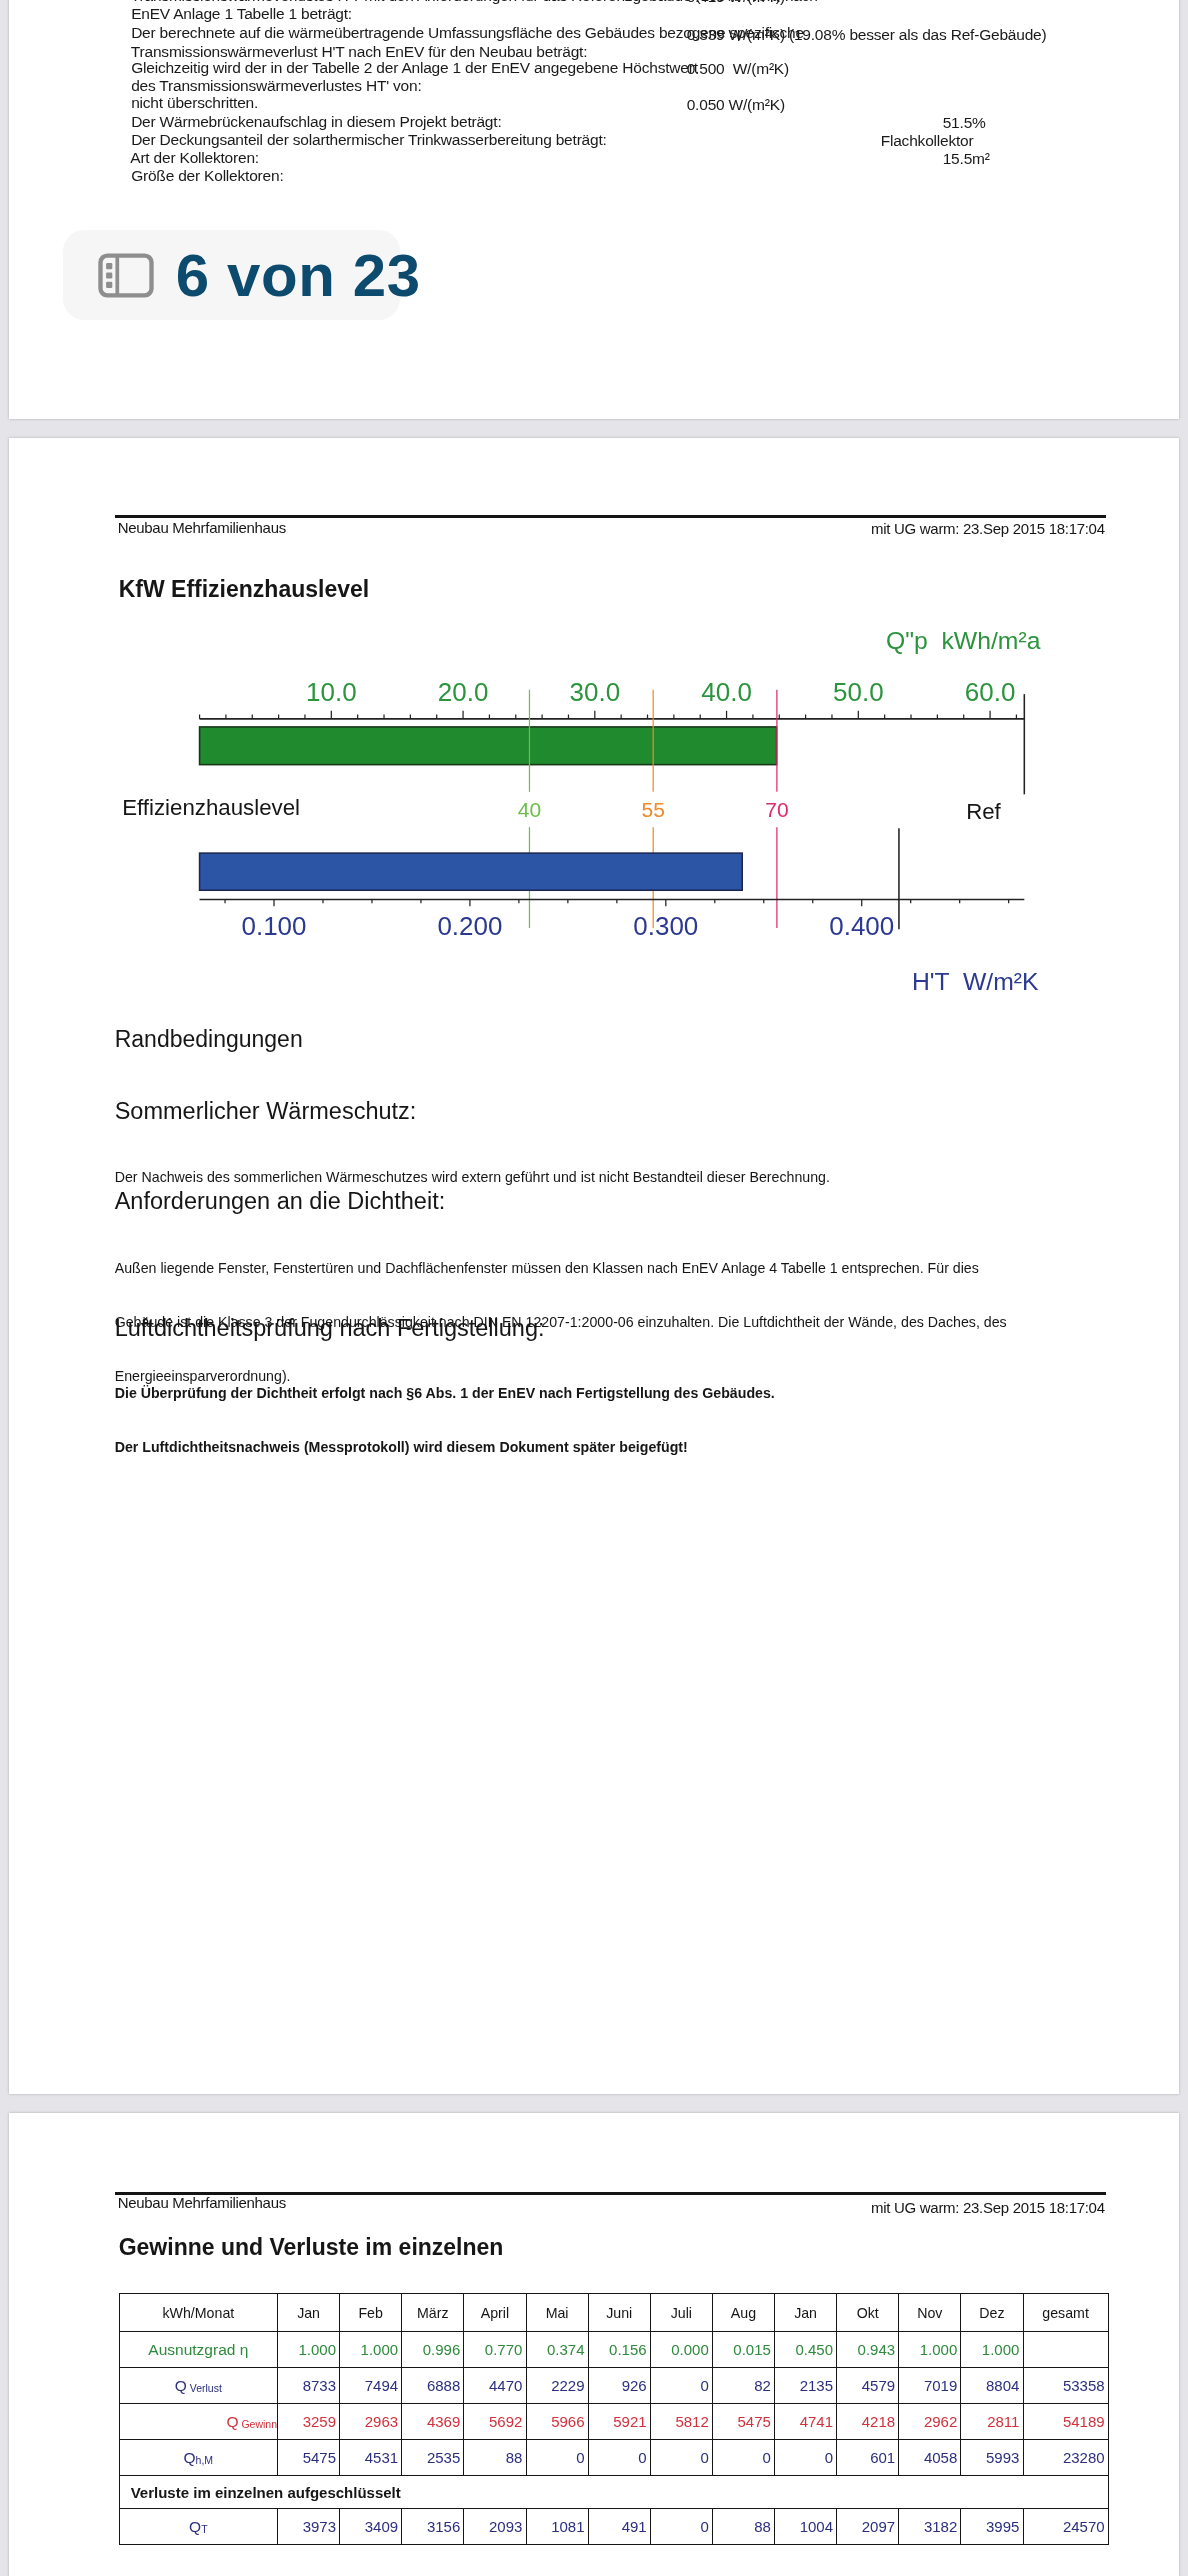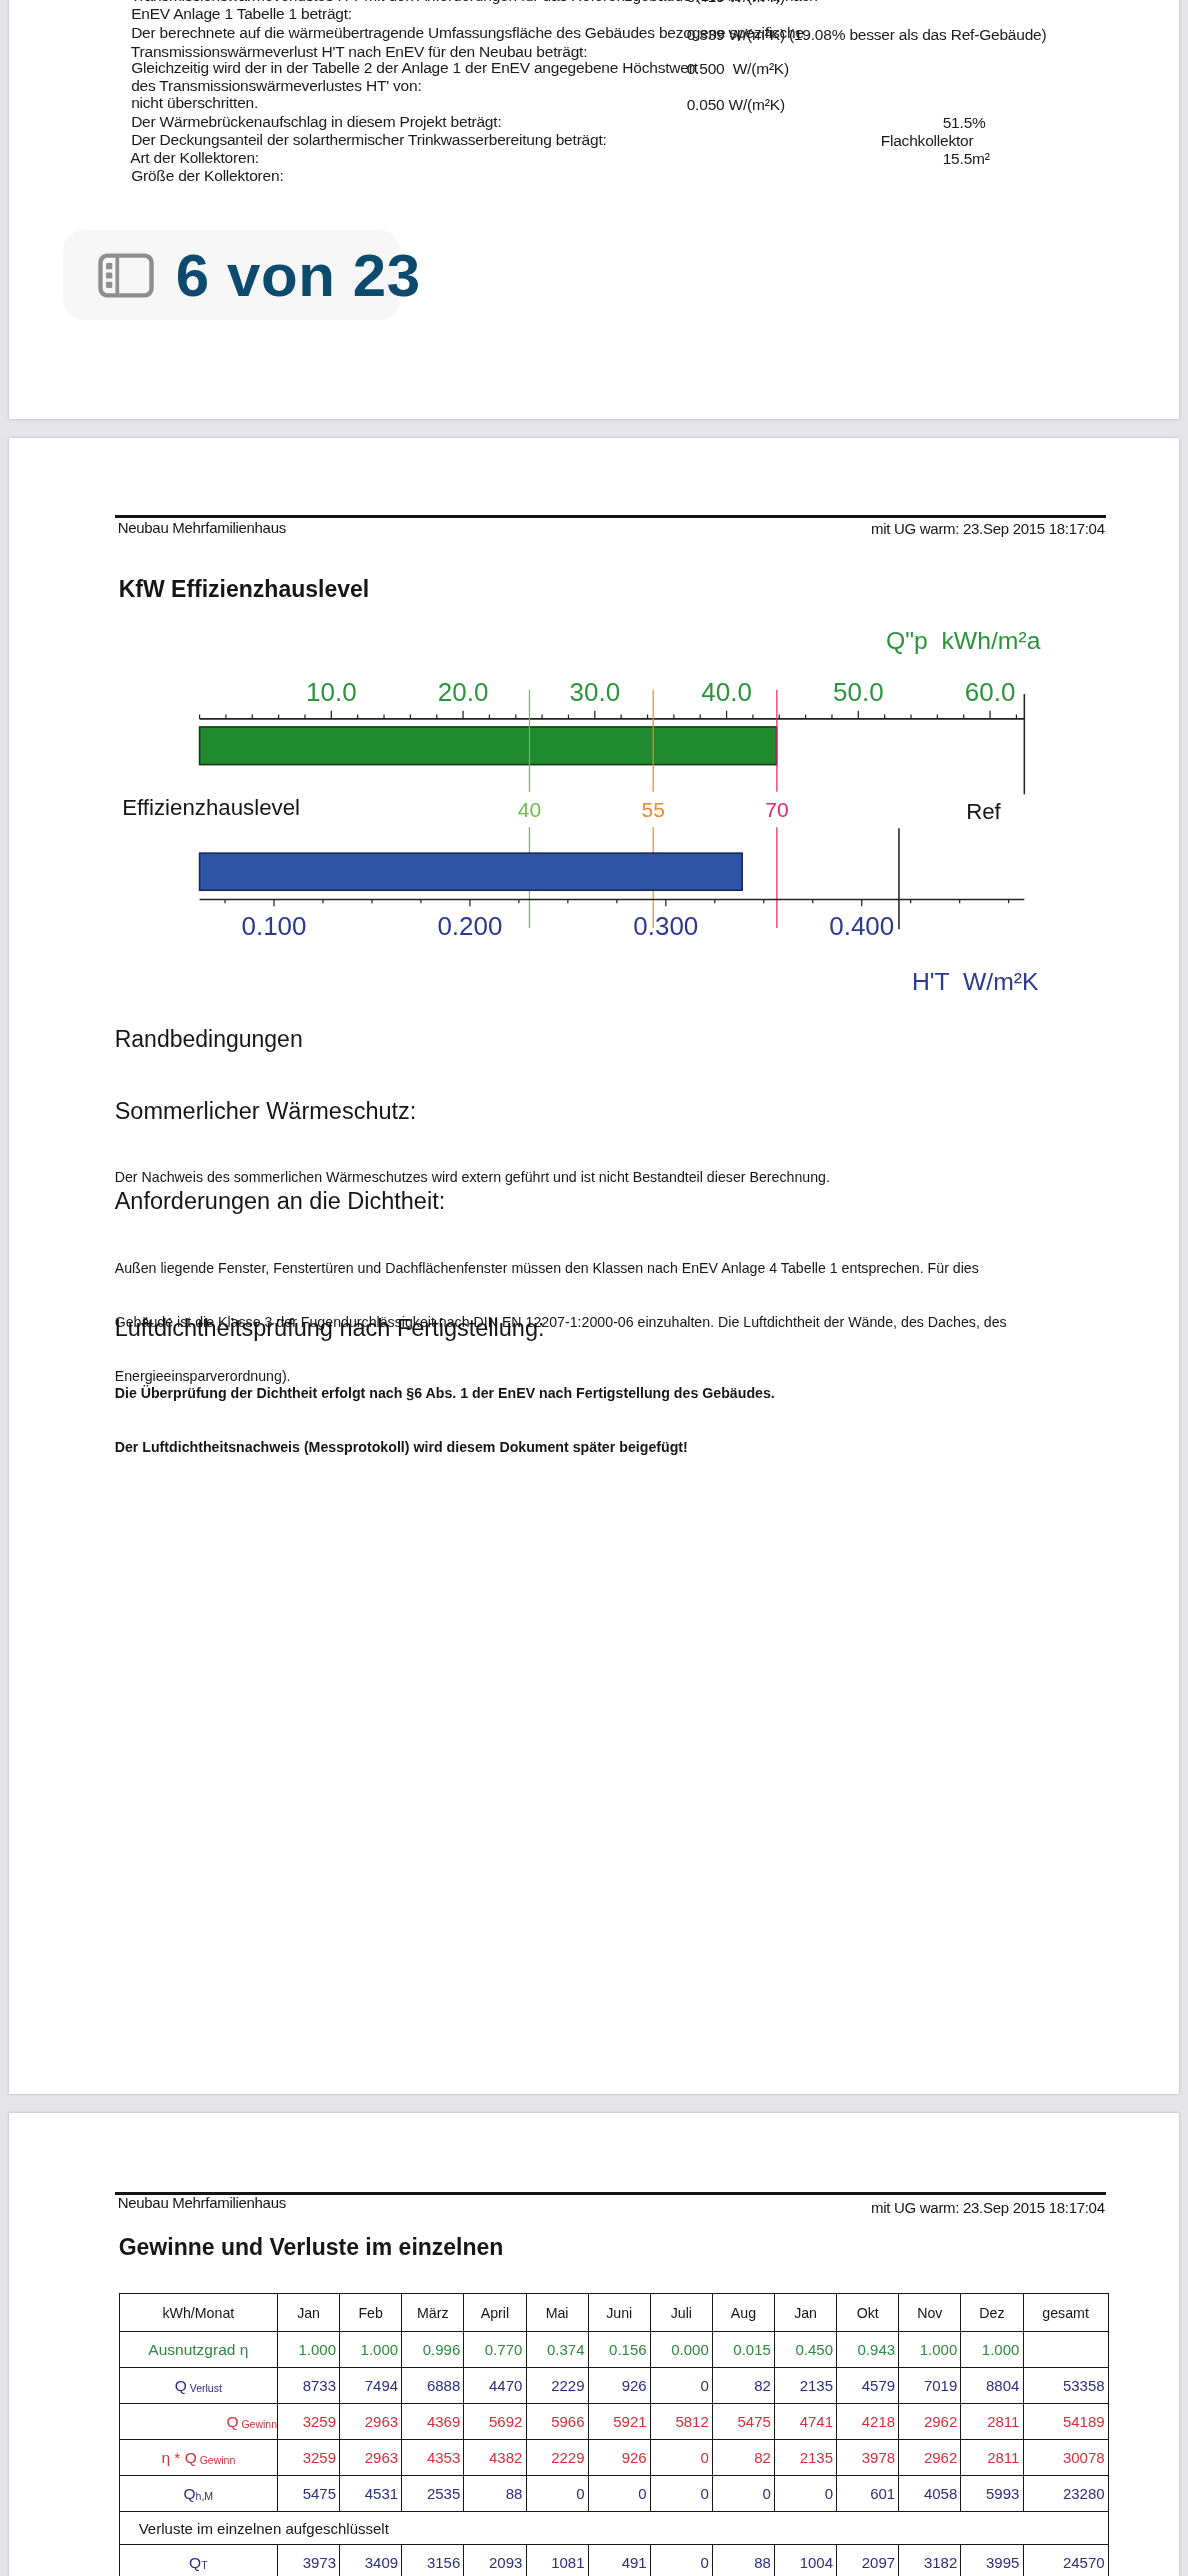--- a/index.html
+++ b/index.html
@@ -55,21 +55,21 @@
 
   
   .gv-table {
     position: absolute; left: 110px; top: 180px; width: 990px;
     border-collapse: collapse; table-layout: fixed;
   }
   .gv-table th, .gv-table td { border: 1.2px solid #161616; padding: 0; font-weight: normal; }
   .gv-table th { height: 38px; font-size: 14.2px; text-align: center; color: #161616; }
   .gv-table td.val { text-align: right; padding-right: 3.1px; font-size: 15px; height: 36px; }
   .gv-table td.lbl { text-align: center; font-size: 15.5px; height: 36px; white-space: pre; }
-  .gv-table td.section { text-align: left; padding-left: 19px; font-size: 15px; height: 33px; color: #161616; }
+  .gv-table td.section { text-align: left; padding-left: 11px; font-size: 15px; height: 33px; color: #161616; font-weight: bold; }
   .sub { font-size: 10.5px; vertical-align: -1.2px; }
 </style>
 </head>
 <body>
 
 <div class="page-indicator">
   <svg width="56" height="45" viewBox="0 0 90 72">
     <rect x="4" y="4" width="82" height="64" rx="11" fill="none" stroke="#8e8e8e" stroke-width="7"></rect>
     <line x1="31" y1="6" x2="31" y2="66" stroke="#8e8e8e" stroke-width="6"></line>
     <rect x="13" y="16" width="10" height="10" rx="2" fill="#8e8e8e"></rect>
@@ -316,36 +316,20 @@
           <td class="val" style="color: rgb(210, 49, 60);">5921</td>
           <td class="val" style="color: rgb(210, 49, 60);">5812</td>
           <td class="val" style="color: rgb(210, 49, 60);">5475</td>
           <td class="val" style="color: rgb(210, 49, 60);">4741</td>
           <td class="val" style="color: rgb(210, 49, 60);">4218</td>
           <td class="val" style="color: rgb(210, 49, 60);">2962</td>
           <td class="val" style="color: rgb(210, 49, 60);">2811</td>
           <td class="val" style="color: rgb(210, 49, 60);">54189</td>
         </tr>
         <tr>
-          <td class="lbl" style="color: rgb(210, 49, 60);"><span>η * Q</span><span class="sub"> Gewinn</span></td>
-          <td class="val" style="color: rgb(210, 49, 60);">3259</td>
-          <td class="val" style="color: rgb(210, 49, 60);">2963</td>
-          <td class="val" style="color: rgb(210, 49, 60);">4353</td>
-          <td class="val" style="color: rgb(210, 49, 60);">4382</td>
-          <td class="val" style="color: rgb(210, 49, 60);">2229</td>
-          <td class="val" style="color: rgb(210, 49, 60);">926</td>
-          <td class="val" style="color: rgb(210, 49, 60);">0</td>
-          <td class="val" style="color: rgb(210, 49, 60);">82</td>
-          <td class="val" style="color: rgb(210, 49, 60);">2135</td>
-          <td class="val" style="color: rgb(210, 49, 60);">3978</td>
-          <td class="val" style="color: rgb(210, 49, 60);">2962</td>
-          <td class="val" style="color: rgb(210, 49, 60);">2811</td>
-          <td class="val" style="color: rgb(210, 49, 60);">30078</td>
-        </tr>
-        <tr>
           <td class="lbl" style="color: rgb(43, 47, 126);"><span>Q</span><span class="sub">h,M</span></td>
           <td class="val" style="color: rgb(43, 47, 126);">5475</td>
           <td class="val" style="color: rgb(43, 47, 126);">4531</td>
           <td class="val" style="color: rgb(43, 47, 126);">2535</td>
           <td class="val" style="color: rgb(43, 47, 126);">88</td>
           <td class="val" style="color: rgb(43, 47, 126);">0</td>
           <td class="val" style="color: rgb(43, 47, 126);">0</td>
           <td class="val" style="color: rgb(43, 47, 126);">0</td>
           <td class="val" style="color: rgb(43, 47, 126);">0</td>
           <td class="val" style="color: rgb(43, 47, 126);">0</td>

